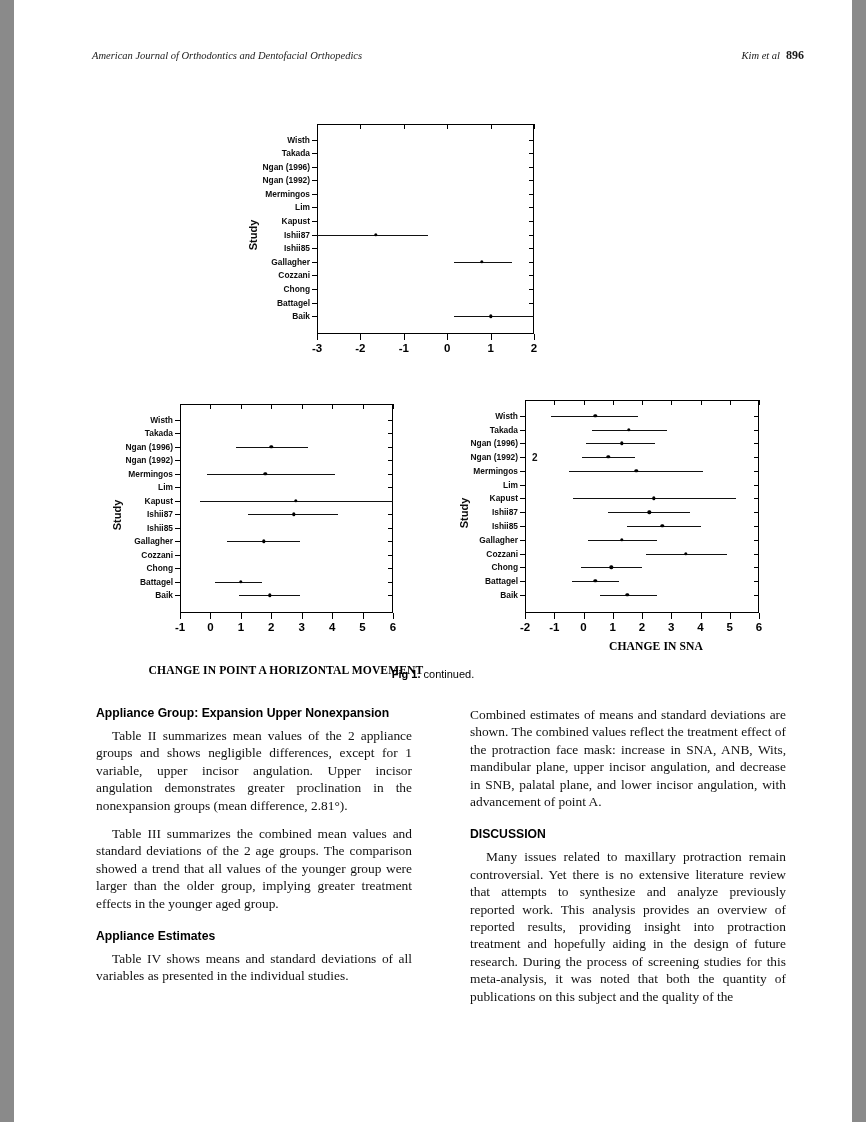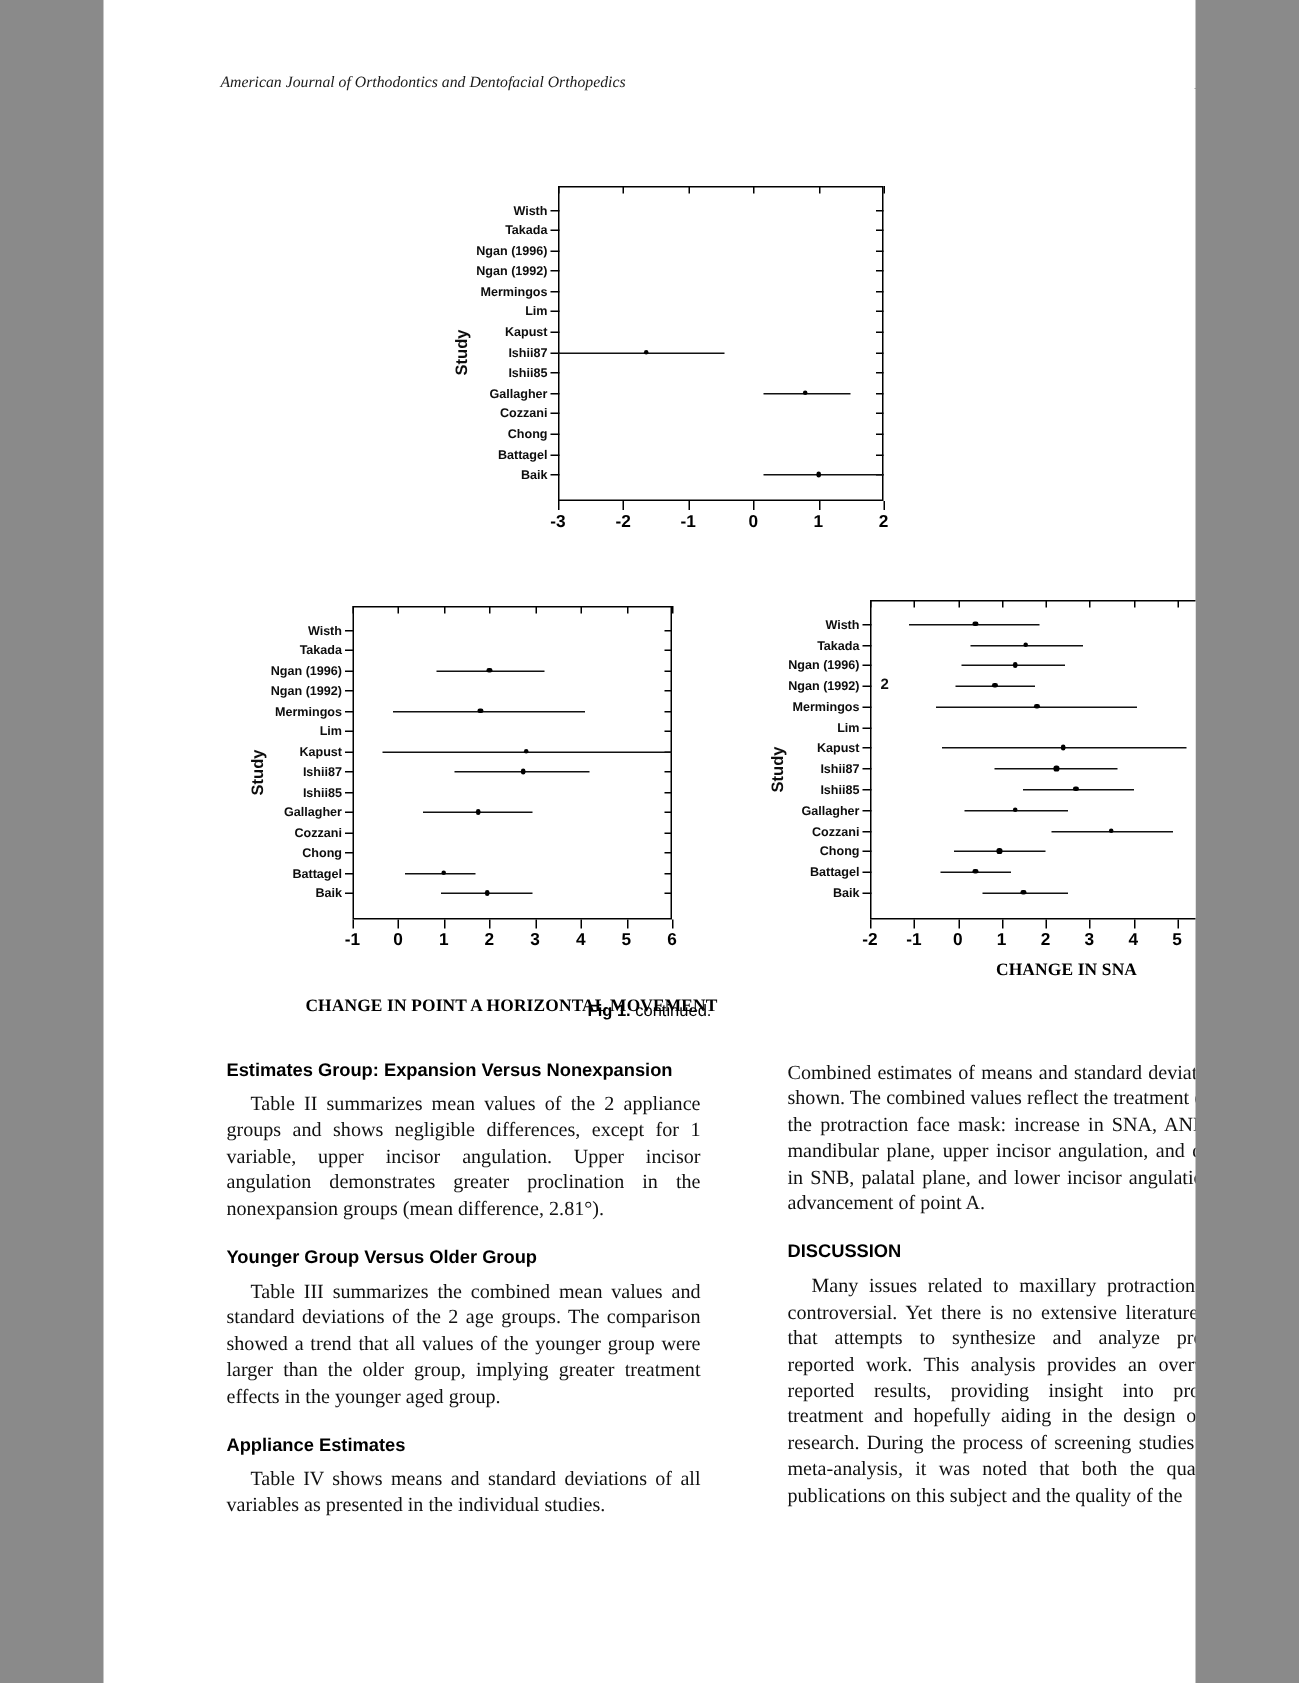--- a/index.html
+++ b/index.html
@@ -6,21 +6,21 @@
     margin: 0; padding: 0;
     background: #8a8a8a;
   }
   body {
     font-family: "Liberation Serif", serif;
     display: flex;
     justify-content: center;
   }
   .page {
     position: relative;
-    width: 728px;
+    width: 838px;
     height: 1122px;
     background: #ffffff;
     overflow: hidden;
   }
 
   
   .runhead {
     position: absolute;
     left: 78px; top: 48px;
     width: 712px;
@@ -447,23 +447,22 @@
         <div class="ystudy" style="left: 435px; top: 507px;">Study</div>
         <div class="stray" style="left: 518px; top: 457.096px;">2</div>
       </div>
     </div>
 
   <div class="figcaption" style="top:668px;">
     <b>Fig 1.</b><span> continued.</span>
   </div>
 
   <div class="col left" id="col-left">
-      <h3>Estimates Group: Expansion Versus Nonexpansion</h3>
+      <h3>Appliance Group: Expansion Upper Nonexpansion</h3>
       <p>Table II summarizes mean values of the 2 appliance groups and shows negligible differences, except for 1 variable, upper incisor angulation. Upper incisor angulation demonstrates greater proclination in the nonexpansion groups (mean difference, 2.81°).</p>
-      <h3 class="spaced">Younger Group Versus Older Group</h3>
       <p>Table III summarizes the combined mean values and standard deviations of the 2 age groups. The comparison showed a trend that all values of the younger group were larger than the older group, implying greater treatment effects in the younger aged group.</p>
       <h3 class="spaced">Appliance Estimates</h3>
       <p>Table IV shows means and standard deviations of all variables as presented in the individual studies.</p>
     </div>
   <div class="col right" id="col-right">
       <p class="noindent">Combined estimates of means and standard deviations are shown. The combined values reflect the treatment effect of the protraction face mask: increase in SNA, ANB, Wits, mandibular plane, upper incisor angulation, and decrease in SNB, palatal plane, and lower incisor angulation, with advancement of point A.</p>
       <h3 class="spaced">DISCUSSION</h3>
       <p>Many issues related to maxillary protraction remain controversial. Yet there is no extensive literature review that attempts to synthesize and analyze previously reported work. This analysis provides an overview of reported results, providing insight into protraction treatment and hopefully aiding in the design of future research. During the process of screening studies for this meta-analysis, it was noted that both the quantity of publications on this subject and the quality of the</p>
     </div>
 

